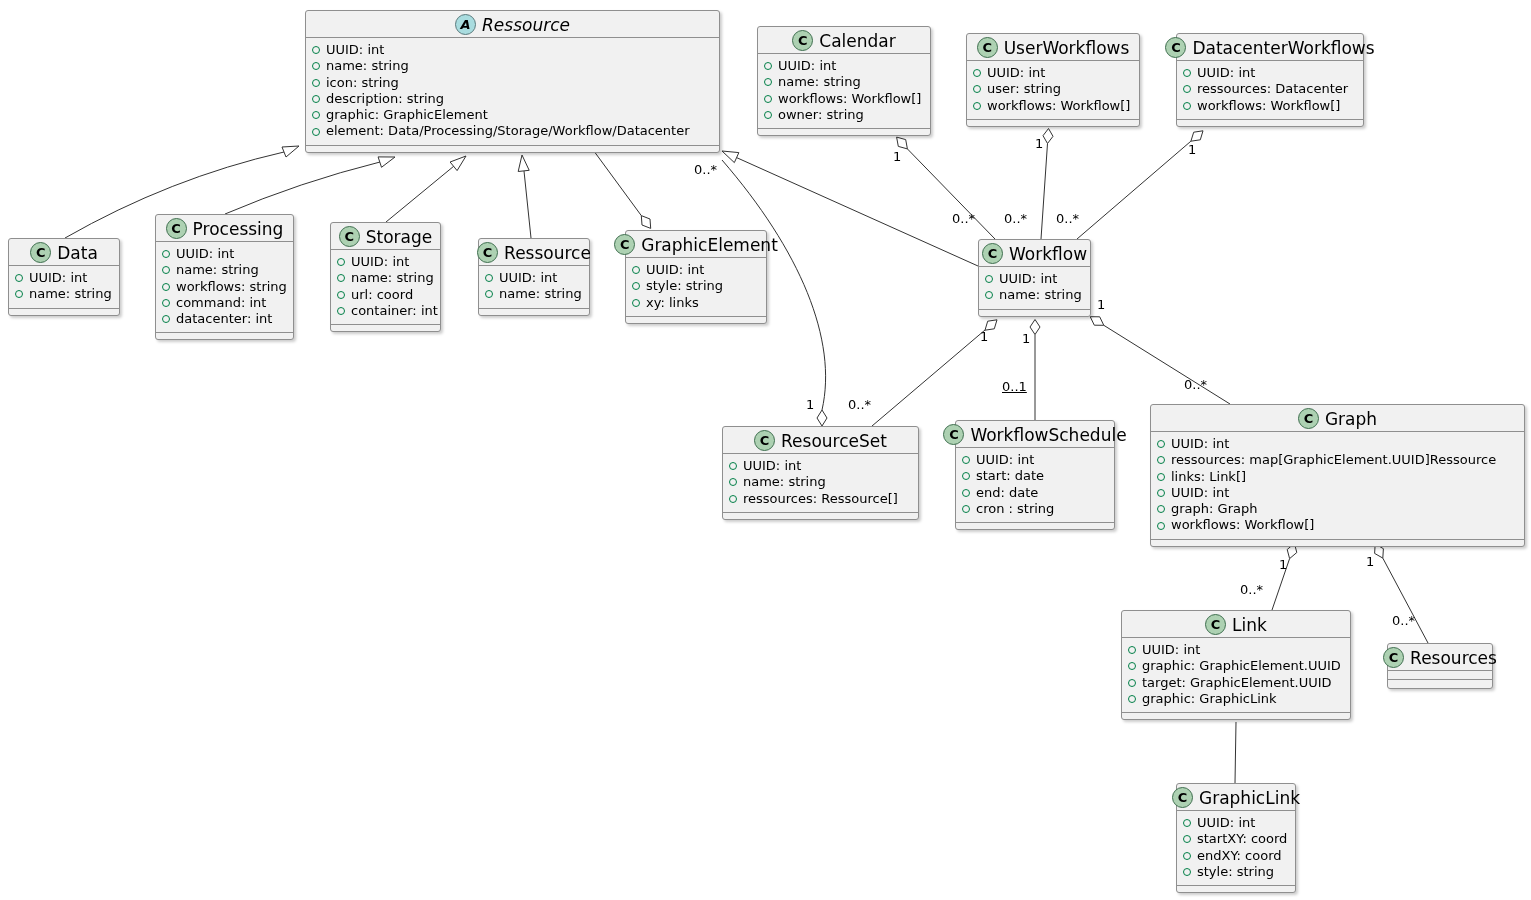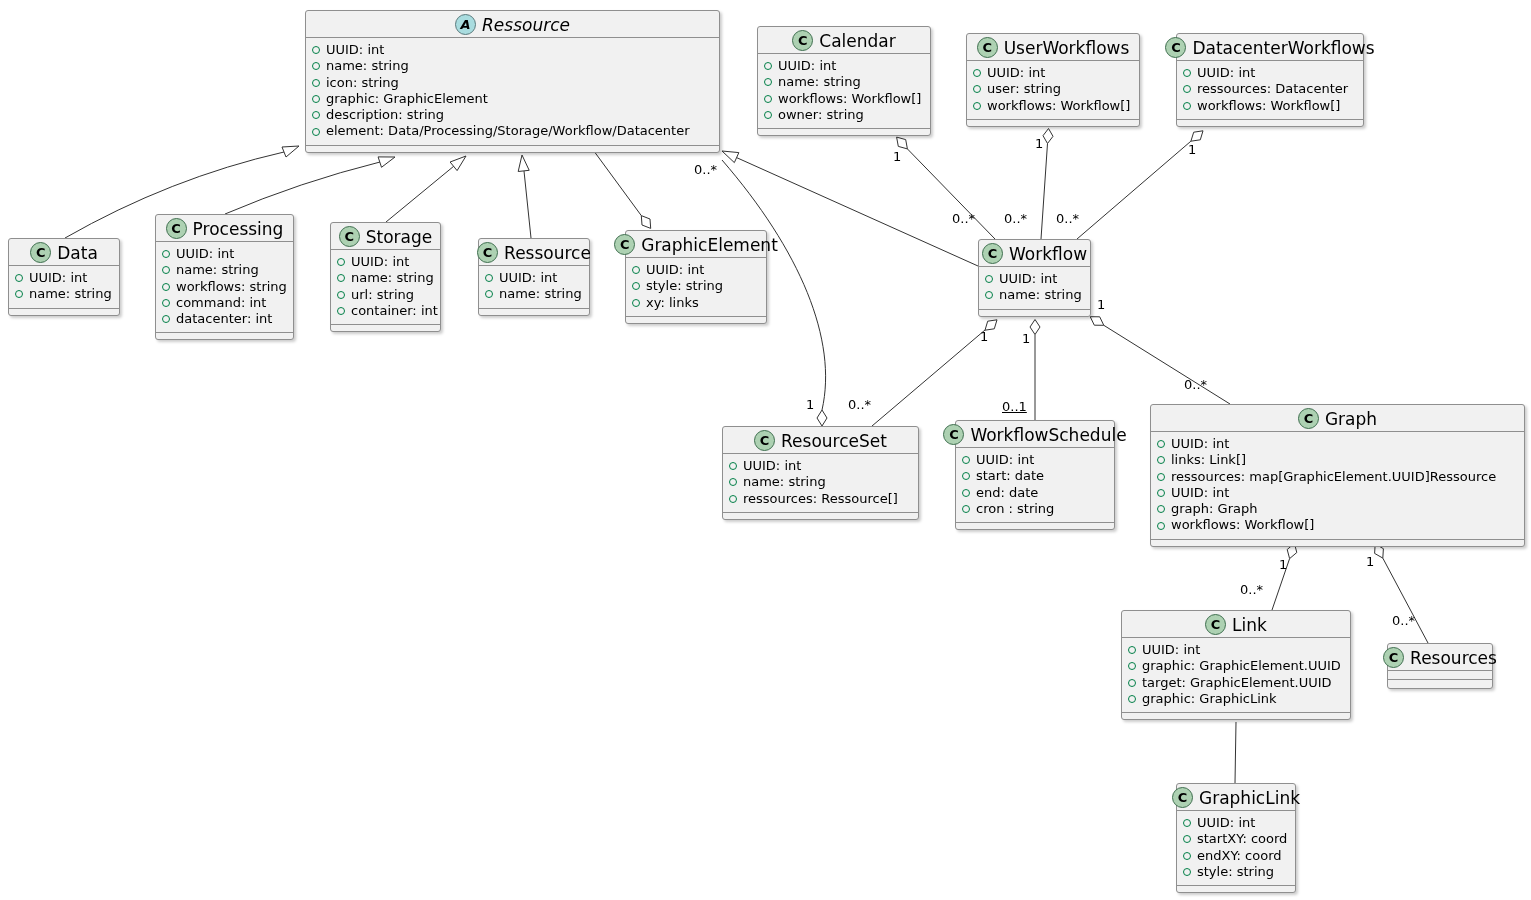--- a/index.html
+++ b/index.html
@@ -110,22 +110,22 @@
 
   <div class="uml-class" style="left:305px;top:10px;width:415px;">
     <div class="uml-title">
       <span class="circ a">A</span>
       <span class="cname italic">Ressource</span>
     </div>
     <div class="uml-attrs">
         <div class="attr">UUID: int</div>
         <div class="attr">name: string</div>
         <div class="attr">icon: string</div>
+        <div class="attr">description: string</div>
         <div class="attr">graphic: GraphicElement</div>
-        <div class="attr">description: string</div>
         <div class="attr">element: Data/Processing/Storage/Workflow/Datacenter</div>
       </div>
     <div class="uml-methods"></div>
   </div>
 
   <div class="uml-class" style="left:8px;top:238px;width:112px;">
     <div class="uml-title">
       <span class="circ c">C</span>
       <span class="cname">Data</span>
     </div>
@@ -152,21 +152,21 @@
   </div>
 
   <div class="uml-class" style="left:330px;top:222px;width:111px;">
     <div class="uml-title">
       <span class="circ c">C</span>
       <span class="cname">Storage</span>
     </div>
     <div class="uml-attrs">
         <div class="attr">UUID: int</div>
         <div class="attr">name: string</div>
-        <div class="attr">url: string</div>
+        <div class="attr">url: coord</div>
         <div class="attr">container: int</div>
       </div>
     <div class="uml-methods"></div>
   </div>
 
   <div class="uml-class" style="left:478px;top:238px;width:112px;">
     <div class="uml-title">
       <span class="circ c">C</span>
       <span class="cname">Ressource</span>
     </div>
@@ -269,22 +269,22 @@
     <div class="uml-methods"></div>
   </div>
 
   <div class="uml-class" style="left:1150px;top:404px;width:375px;">
     <div class="uml-title">
       <span class="circ c">C</span>
       <span class="cname">Graph</span>
     </div>
     <div class="uml-attrs">
         <div class="attr">UUID: int</div>
+        <div class="attr">ressources: map[GraphicElement.UUID]Ressource</div>
         <div class="attr">links: Link[]</div>
-        <div class="attr">ressources: map[GraphicElement.UUID]Ressource</div>
         <div class="attr">UUID: int</div>
         <div class="attr">graph: Graph</div>
         <div class="attr">workflows: Workflow[]</div>
       </div>
     <div class="uml-methods"></div>
   </div>
 
   <div class="uml-class" style="left:1121px;top:610px;width:230px;">
     <div class="uml-title">
       <span class="circ c">C</span>
@@ -322,21 +322,21 @@
     <div class="uml-methods"></div>
   </div>
 
   <div id="edge-labels">
       <span class="mult" style="left: 694px; top: 163px;">0..*</span>
       <span class="mult" style="left: 806px; top: 398px;">1</span>
       <span class="mult" style="left: 848px; top: 398px;">0..*</span>
       <span class="mult" style="left: 980px; top: 330px;">1</span>
       <span class="mult" style="left: 1022px; top: 332px;">1</span>
       <span class="mult" style="left: 1097px; top: 298px;">1</span>
-      <span class="mult" style="left: 1002px; top: 400px; text-decoration: underline;">0..1</span>
+      <span class="mult" style="left: 1002px; top: 380px; text-decoration: underline;">0..1</span>
       <span class="mult" style="left: 1184px; top: 378px;">0..*</span>
       <span class="mult" style="left: 893px; top: 150px;">1</span>
       <span class="mult" style="left: 952px; top: 212px;">0..*</span>
       <span class="mult" style="left: 1035px; top: 137px;">1</span>
       <span class="mult" style="left: 1004px; top: 212px;">0..*</span>
       <span class="mult" style="left: 1188px; top: 143px;">1</span>
       <span class="mult" style="left: 1056px; top: 212px;">0..*</span>
       <span class="mult" style="left: 1279px; top: 558px;">1</span>
       <span class="mult" style="left: 1240px; top: 583px;">0..*</span>
       <span class="mult" style="left: 1366px; top: 555px;">1</span>

